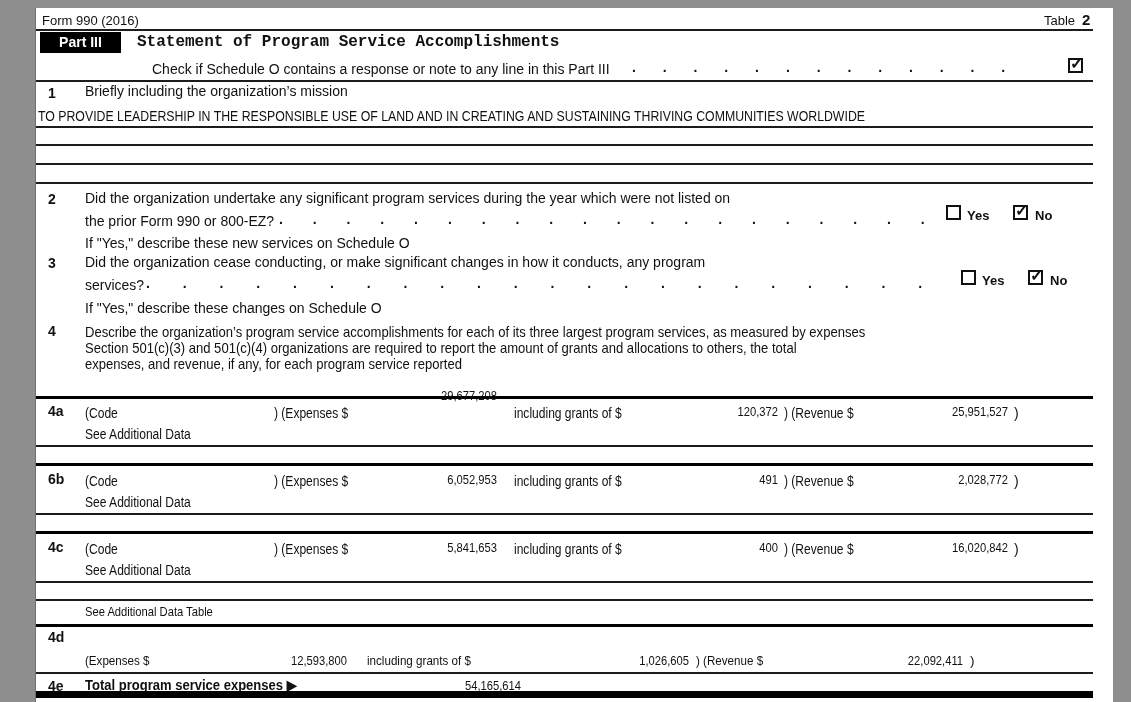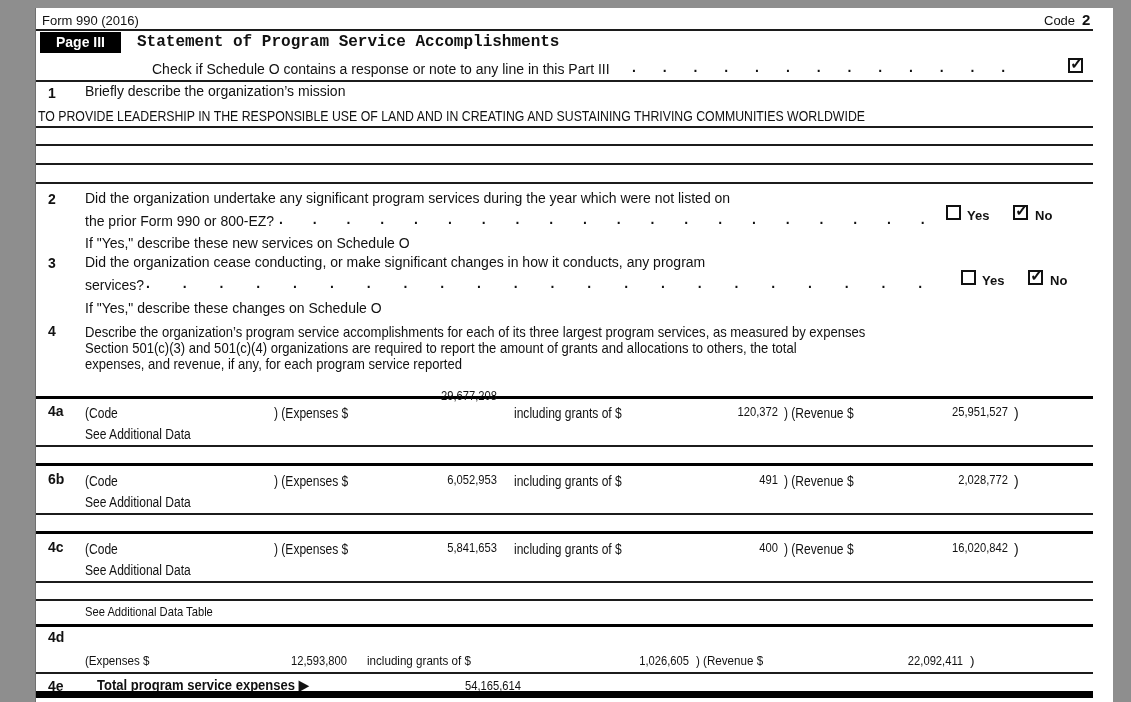--- a/index.html
+++ b/index.html
@@ -32,34 +32,34 @@
   .rownum{font-weight:bold;font-size:14px;}
   .botbar{position:absolute;left:0;top:683px;width:1057px;height:7px;background:#000;}
 </style>
 </head>
 <body>
 
 <div id="stage">
   <div class="page">
 
     <div class="abs fs13" style="left:6px;top:5px;">Form 990 (2016)</div>
-    <div class="abs fs13" style="left:1008px;top:5px;">Code</div>
+    <div class="abs fs13" style="left:1008px;top:5px;">Table</div>
     <div class="abs b" style="left:1046px;top:3px;font-size:15px;">2</div>
     <div class="rule" style="top:21px;"></div>
 
-    <div class="partbox">Page III</div>
+    <div class="partbox">Part III</div>
     <div class="title">Statement of Program Service Accomplishments</div>
 
     <div class="abs qtext" style="left:116px;top:53px;">Check if Schedule O contains a response or note to any line in this Part III</div>
     <div class="dots" style="left:596px;top:51px;word-spacing:23px;">. . . . . . . . . . . . .</div>
     <div class="cb" style="left:1032px;top:50px;"><span class="tick">✓</span></div>
     <div class="rule" style="top:72px;"></div>
 
     <div class="abs rownum" style="left:12px;top:77px;">1</div>
-    <div class="abs qtext" style="left:49px;top:75px;">Briefly describe the organization’s mission</div>
+    <div class="abs qtext" style="left:49px;top:75px;">Briefly including the organization’s mission</div>
     <div class="abs mission" style="left:2px;top:99px;"><span class="cond" style="transform:scaleX(0.82);">TO PROVIDE LEADERSHIP IN THE RESPONSIBLE USE OF LAND AND IN CREATING AND SUSTAINING THRIVING COMMUNITIES WORLDWIDE</span></div>
     <div class="rule" style="top:118px;"></div>
     <div class="rule thin" style="top:136px;"></div>
     <div class="rule thin" style="top:155px;"></div>
     <div class="rule" style="top:174px;"></div>
 
     <div class="abs rownum" style="left:12px;top:183px;">2</div>
     <div class="abs qtext" style="left:49px;top:182px;">Did the organization undertake any significant program services during the year which were not listed on</div>
     <div class="abs qtext" style="left:49px;top:205px;">the prior Form 990 or 800-EZ?</div>
     <div class="dots" style="left:243px;top:203px;word-spacing:26px;">. . . . . . . . . . . . . . . . . . . .</div>
@@ -155,20 +155,20 @@
         <span class="cond">1,026,605</span>
       </div>
     <div class="abs" style="left:660px;top:645px;font-size:13.5px;"><span class="cond">) (Revenue $</span></div>
     <div class="abs fs13 num-right" style="left:807px;top:645px;width:120px;">
         <span class="cond">22,092,411</span>
       </div>
     <div class="abs" style="left:934px;top:645px;font-size:13.5px;">)</div>
 
     <div class="rule thin" style="top:664px;"></div>
     <div class="abs rownum" style="left:12px;top:670px;">4e</div>
-    <div class="abs b" style="left:49px;top:669px;font-size:14px;margin-left:12px;"><span class="cond" style="transform:scaleX(0.93);">Total program service expenses ▶</span></div>
+    <div class="abs b" style="left:49px;top:669px;font-size:14px;"><span class="cond" style="transform:scaleX(0.93);">Total program service expenses ▶</span></div>
     <div class="abs fs13 num-right" style="left:365px;top:670px;width:120px;">
         <span class="cond">54,165,614</span>
       </div>
     <div class="botbar"></div>
 
   </div>
 </div>
 
 </body></html>

